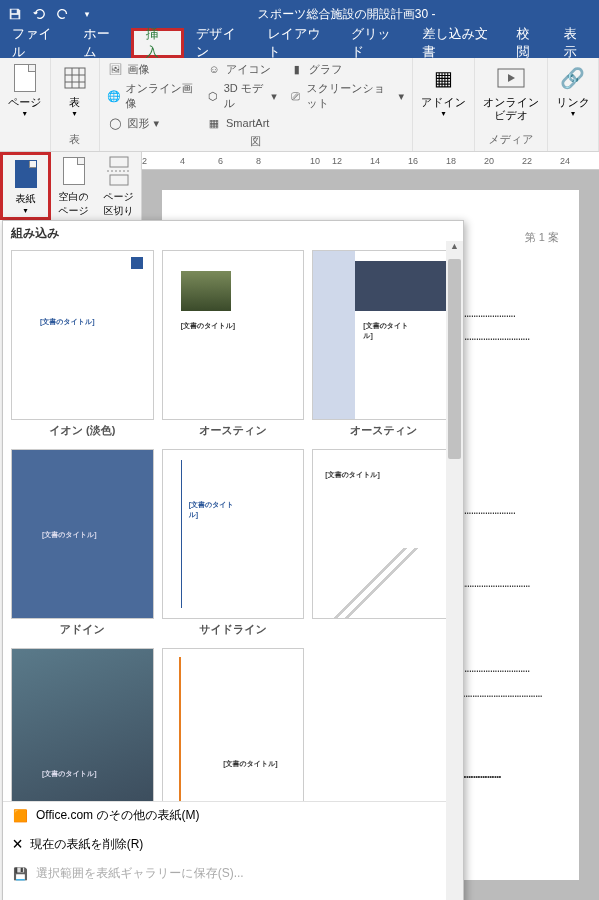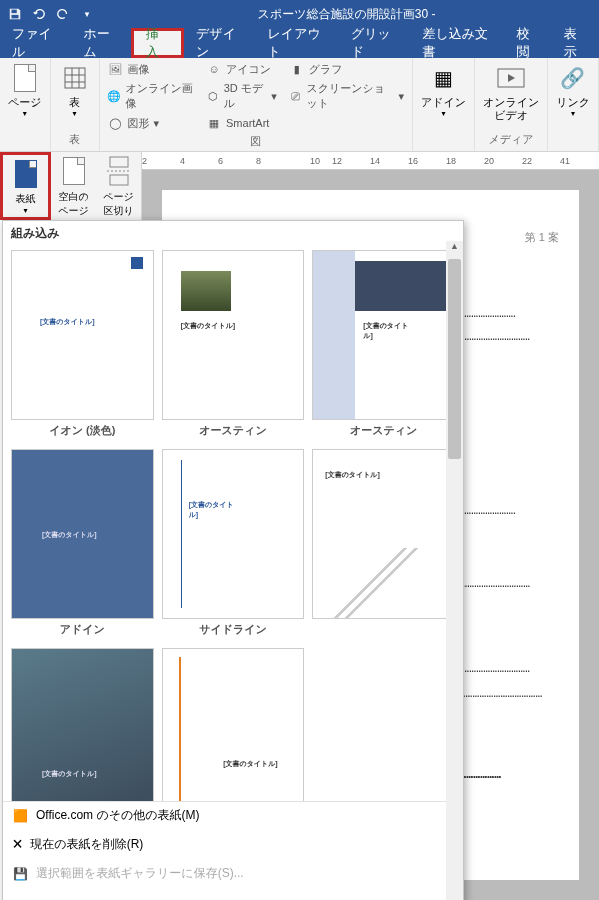--- a/index.html
+++ b/index.html
@@ -219,21 +219,21 @@
       <span style="left: 38px;">4</span>
       <span style="left: 76px;">6</span>
       <span style="left: 114px;">8</span>
       <span style="left: 136px; margin-left: 32px;">10</span>
       <span style="left: 190px;">12</span>
       <span style="left: 228px;">14</span>
       <span style="left: 266px;">16</span>
       <span style="left: 304px;">18</span>
       <span style="left: 342px;">20</span>
       <span style="left: 380px;">22</span>
-      <span style="left: 418px;">41</span>
+      <span style="left: 418px;">24</span>
     </div>
 </div>
 
 <div class="sub-ribbon">
   <div class="sub-btn highlighted">
     <div class="ic">
         <div class="page-icon blue"></div>
       </div>
     <div>表紙</div>
     <div style="font-size:8px">▾</div>

